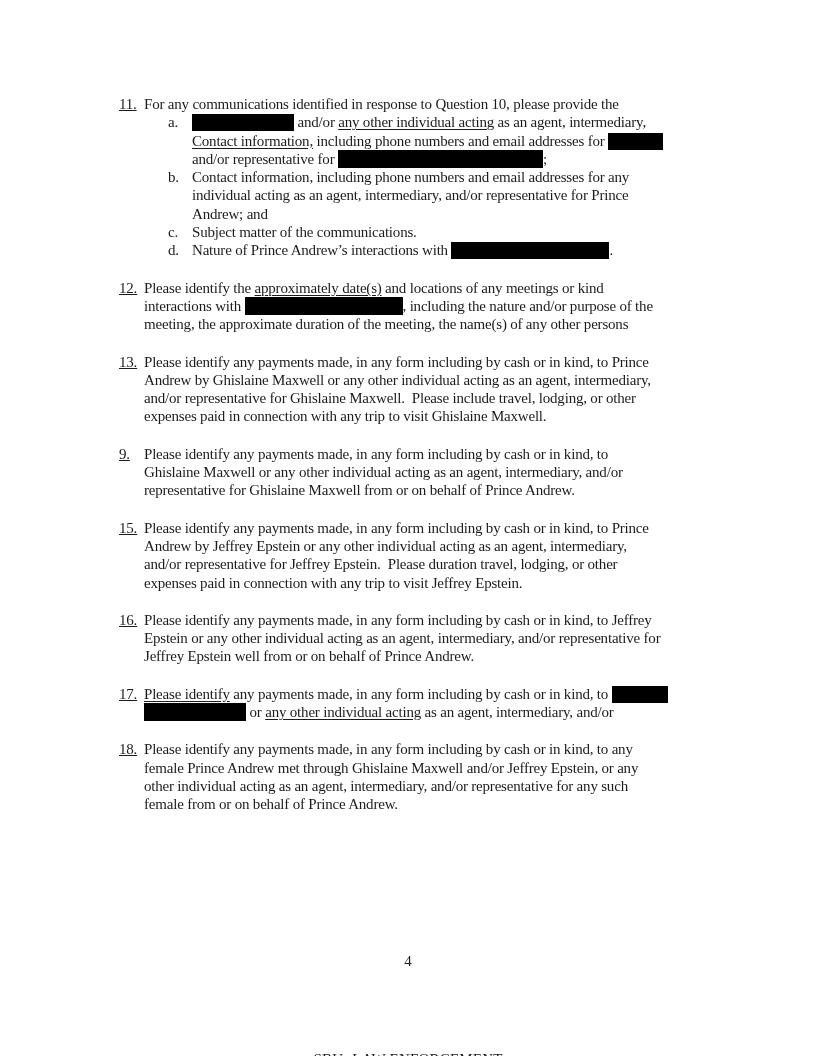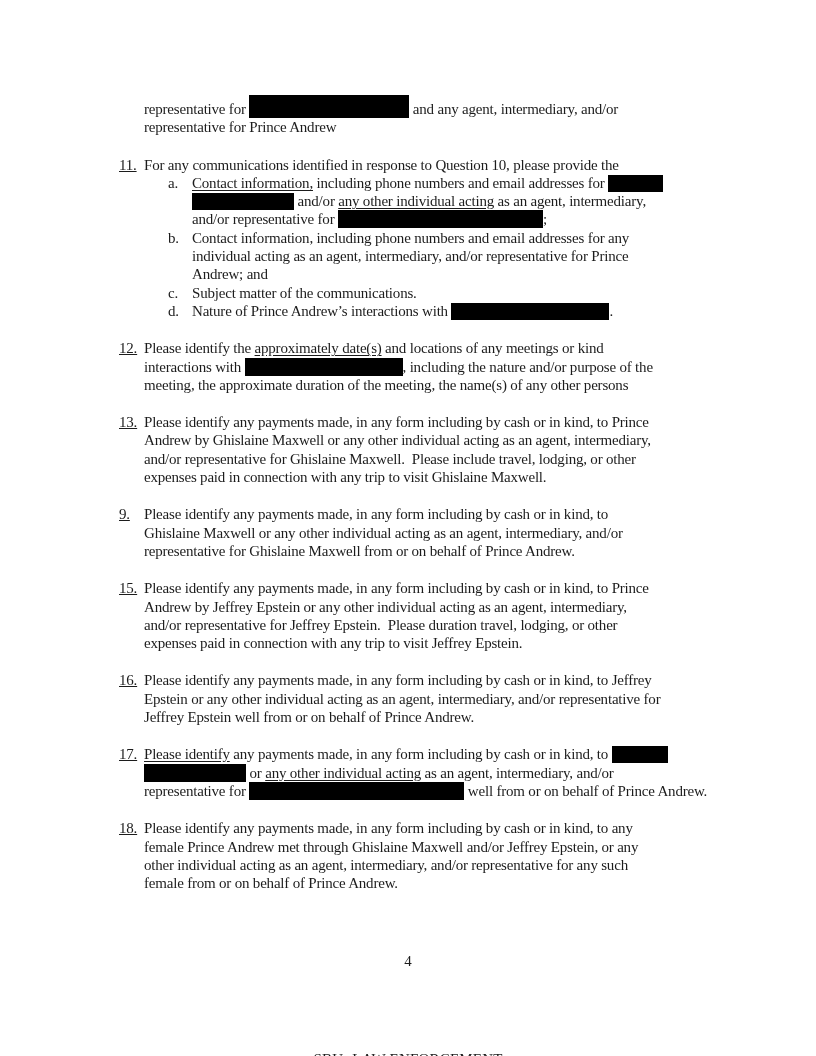--- a/index.html
+++ b/index.html
@@ -48,35 +48,28 @@
     letter-spacing:0.2px;
     margin-top:36px;
   }
 </style>
 </head>
 <body>
 
 <div class="page">
   <div class="content" id="doc-blocks">
       <div class="item">
-        <span class="num"></span>
-        <div class="body">
-          <div class="line"><span>representative for </span><span class="redact" style="width: 160px; height: 23px;"></span><span> and any agent, intermediary, and/or</span></div>
-          <div class="line"><span>representative for Prince Andrew</span></div>
-        </div>
-      </div>
-      <div class="item">
         <span class="num">11.</span>
         <div class="body">
           <div class="line"><span>For any communications identified in response to Question 10, please provide the</span></div>
           <div class="subitem">
             <span class="sub-label">a.</span>
             <div class="sub-body">
+              <div class="line"><span class="redact" style="width: 102px; height: 17px;"></span><span> and/or </span><span class="u">any other individual acting</span><span> as an agent, intermediary,</span></div>
               <div class="line"><span class="u">Contact information,</span><span> including phone numbers and email addresses for </span><span class="redact" style="width: 55px; height: 17px;"></span></div>
-              <div class="line"><span class="redact" style="width: 102px; height: 17px;"></span><span> and/or </span><span class="u">any other individual acting</span><span> as an agent, intermediary,</span></div>
               <div class="line"><span>and/or representative for </span><span class="redact" style="width: 205px; height: 18px;"></span><span>;</span></div>
             </div>
           </div>
           <div class="subitem">
             <span class="sub-label">b.</span>
             <div class="sub-body">
               <div class="line"><span>Contact information, including phone numbers and email addresses for any</span></div>
               <div class="line"><span>individual acting as an agent, intermediary, and/or representative for Prince</span></div>
               <div class="line"><span>Andrew; and</span></div>
             </div>
@@ -135,21 +128,20 @@
           <div class="line"><span>Please identify any payments made, in any form including by cash or in kind, to Jeffrey</span></div>
           <div class="line"><span>Epstein or any other individual acting as an agent, intermediary, and/or representative for</span></div>
           <div class="line"><span>Jeffrey Epstein well from or on behalf of Prince Andrew.</span></div>
         </div>
       </div>
       <div class="item">
         <span class="num">17.</span>
         <div class="body">
           <div class="line"><span class="u">Please identify</span><span> any payments made, in any form including by cash or in kind, to </span><span class="redact" style="width: 56px; height: 17px;"></span></div>
           <div class="line"><span class="redact" style="width: 102px; height: 18px;"></span><span> or </span><span class="u">any other individual acting</span><span> as an agent, intermediary, and/or</span></div>
-          <div class="line"><span>representative for </span><span class="redact" style="width: 215px; height: 18px;"></span><span> well from or on behalf of Prince Andrew.</span></div>
         </div>
       </div>
       <div class="item">
         <span class="num">18.</span>
         <div class="body">
           <div class="line"><span>Please identify any payments made, in any form including by cash or in kind, to any</span></div>
           <div class="line"><span>female Prince Andrew met through Ghislaine Maxwell and/or Jeffrey Epstein, or any</span></div>
           <div class="line"><span>other individual acting as an agent, intermediary, and/or representative for any such</span></div>
           <div class="line"><span>female from or on behalf of Prince Andrew.</span></div>
         </div>

